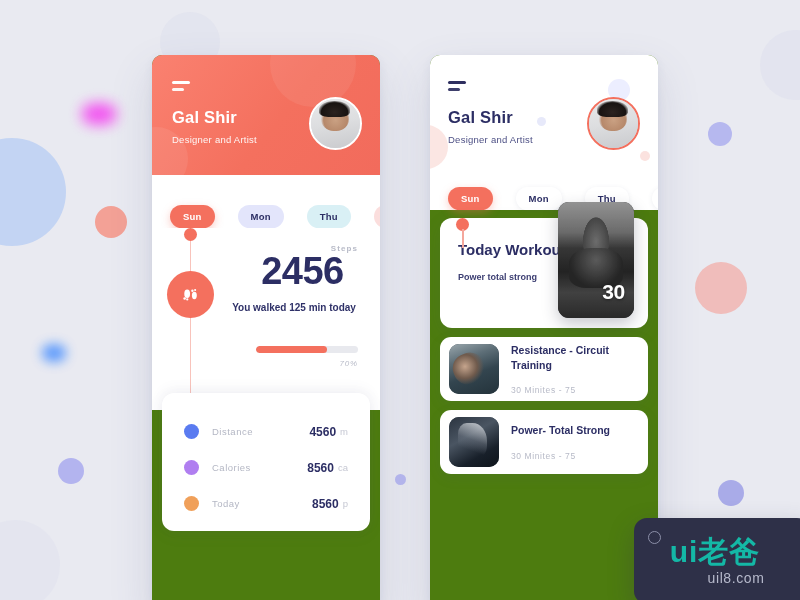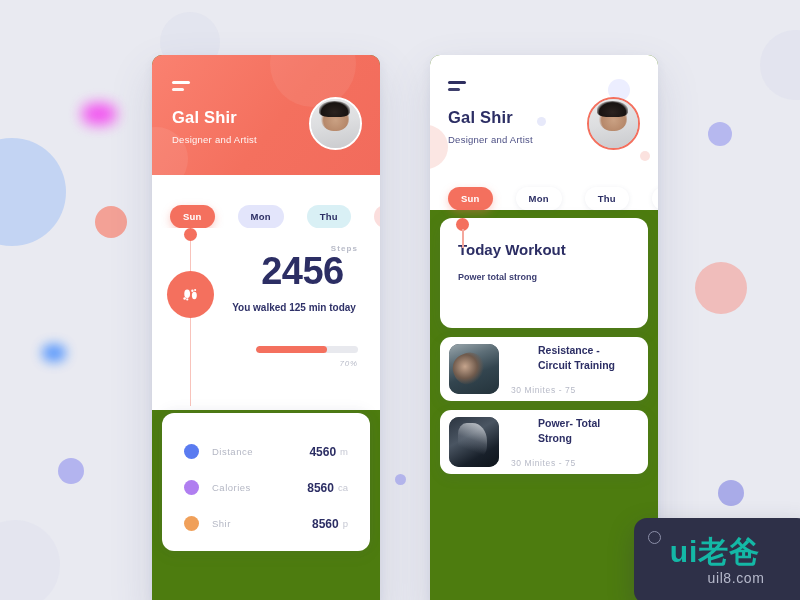--- a/index.html
+++ b/index.html
@@ -132,21 +132,21 @@
   .bar-wrap { position: absolute; left: 104px; right: 22px; top: 118px; font-style: italic; }
   .bar-track { height: 7px; border-radius: 4px; background: #e8e9ee; overflow: hidden; }
   .bar-fill  { height: 100%; border-radius: 4px; background: #f4705e; }
   .bar-pct {
     margin-top: 6px; text-align: right;
     font-size: 8px; letter-spacing: .8px; color: #b9bcc9; font-weight: 500;
   }
 
   
   .stats-card {
-    position: absolute; left: 10px; right: 10px; top: 358px;
+    position: absolute; left: 10px; right: 10px; top: 338px;
     height: 138px;
     background: #ffffff;
     border-radius: 12px;
     box-shadow: 0 -3px 14px rgba(80,84,130,.07), 0 4px 16px rgba(80,84,130,.07);
     padding: 31px 22px 0 22px;
   }
   .stat-row { display: flex; align-items: center; margin-bottom: 21px; }
   .stat-dot { width: 15px; height: 15px; border-radius: 50%; flex: 0 0 auto; }
   .stat-name { margin-left: 13px; font-size: 9.5px; letter-spacing: .5px; color: #b4b7c4; font-weight: 500; }
   .stat-val  { margin-left: auto; font-size: 12px; font-weight: 700; color: #2c2e64; }
@@ -208,21 +208,21 @@
     position: relative; margin: 9px 10px 0 10px;
     height: 64px; background: #ffffff; border-radius: 11px;
     box-shadow: 0 4px 14px rgba(80,84,130,.09);
     display: flex; align-items: center; padding: 0 14px 0 9px;
   }
   .wo-thumb {
     width: 50px; height: 50px; border-radius: 10px; flex: 0 0 auto;
     overflow: hidden; position: relative; background: #33414c;
   }
   .wo-text { margin-left: 12px; min-width: 0; }
-  .wo-title { font-size: 10.5px; font-weight: 700; line-height: 1.35; color: #2c2e64; margin-left: 27px; }
+  .wo-title { font-size: 10.5px; font-weight: 700; line-height: 1.35; color: #2c2e64; }
   .wo-meta  { margin-top: 13px; font-size: 8.5px; letter-spacing: .6px; color: #b7bac7; font-weight: 500; }
 
   
   .watermark {
     position: absolute; left: 634px; top: 518px;
     width: 176px; height: 86px;
     background: #2e3048;
     border-radius: 13px;
     box-shadow: 0 10px 26px rgba(50,52,80,.30);
   }
@@ -366,21 +366,21 @@
             <span class="stat-unit">m</span>
           </div>
           <div class="stat-row">
             <span class="stat-dot" style="background: rgb(176, 126, 240);"></span>
             <span class="stat-name">Calories</span>
             <span class="stat-val">8560</span>
             <span class="stat-unit">ca</span>
           </div>
           <div class="stat-row">
             <span class="stat-dot" style="background: rgb(240, 160, 90);"></span>
-            <span class="stat-name">Shir</span>
+            <span class="stat-name">Today</span>
             <span class="stat-val">8560</span>
             <span class="stat-unit">p</span>
           </div>
         </div>
     </div>
   </div>
 
   <div class="phone right">
 
     <div class="hdr-white">
@@ -409,20 +409,24 @@
         <div class="pill white" style="background: rgb(255, 255, 255); color: rgb(44, 46, 100);">M</div>
       </div>
 
     <div class="tw-wrap">
       <div class="tw-tl-dot"></div>
       <div class="tw-tl-line"></div>
 
       <div class="tw-card">
         <div class="tw-title">Today Workout</div>
         <div class="tw-sub">Power total strong</div>
+        <div class="tw-photo">
+          <div class="photoA"></div>
+          <div class="tw-badge">30</div>
+        </div>
       </div>
     </div>
 
     <div id="workout-list">
         <div class="wo-item">
           <div class="wo-thumb">
             <div class="photoB"></div>
           </div>
           <div class="wo-text">
             <div class="wo-title">Resistance - Circuit Training</div>

